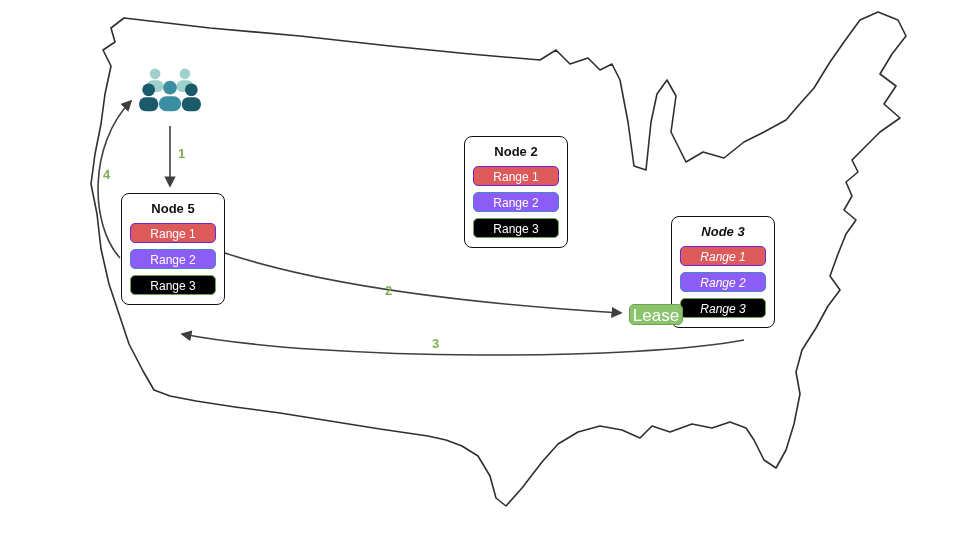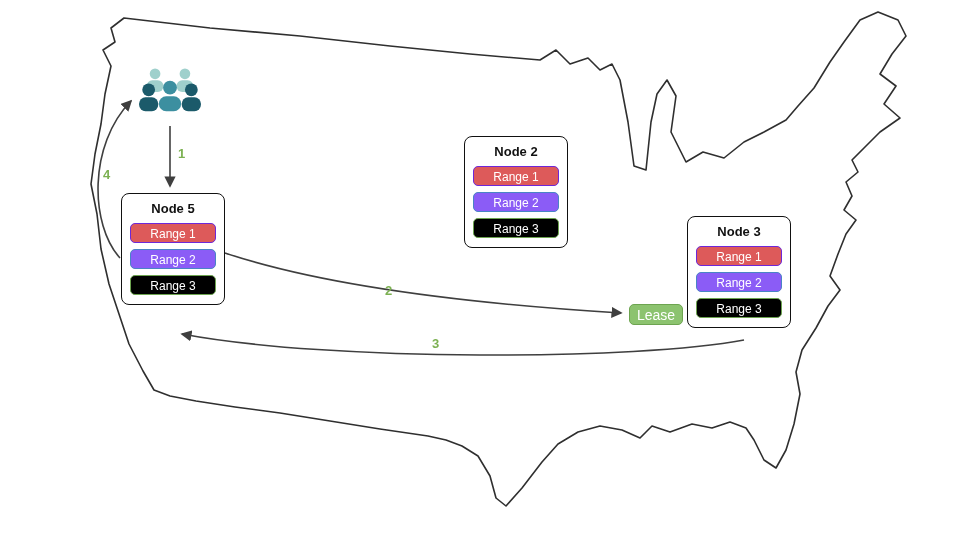--- a/index.html
+++ b/index.html
@@ -17,29 +17,29 @@
   .badge{
     width:86px;height:20px;line-height:20px;border-radius:5px;color:#ffffff;
     font-size:12px;text-align:center;box-sizing:border-box;
   }
   .badge.red  {background:#dd5a5a;border:1px solid #6d28d9;}
   .badge.blue {background:#8b5cf6;border:1px solid #4a84c6;}
   .badge.green{background:#000000;border:1px solid #6da450;}
   .lease-badge{
     position:absolute;left:629px;top:304px;width:54px;height:21px;line-height:21px;
     border-radius:5px;background:#8cc36f;border:1px solid #6da450;color:#ffffff;
-    font-size:14px;text-align:center;box-sizing:border-box;z-index:6;
+    font-size:17px;text-align:center;box-sizing:border-box;z-index:6;
   }
   .step-label{
     position:absolute;color:#7cb152;font-size:13px;font-weight:bold;z-index:7;
   }
   .users-icon{position:absolute;left:138px;top:64px;width:64px;height:58px;z-index:5;}
   .node1{left:121px;top:193px;}
   .node2{left:464px;top:136px;}
-  .node3{left:687px;top:216px;}
+  .node3{left:671px;top:216px;font-style:italic;}
   .lbl1{left:178px;top:146px;}
   .lbl2{left:385px;top:283px;}
   .lbl3{left:432px;top:336px;}
   .lbl4{left:103px;top:167px;}
 </style>
 </head>
 <body>
 
 <div class="stage">
 

